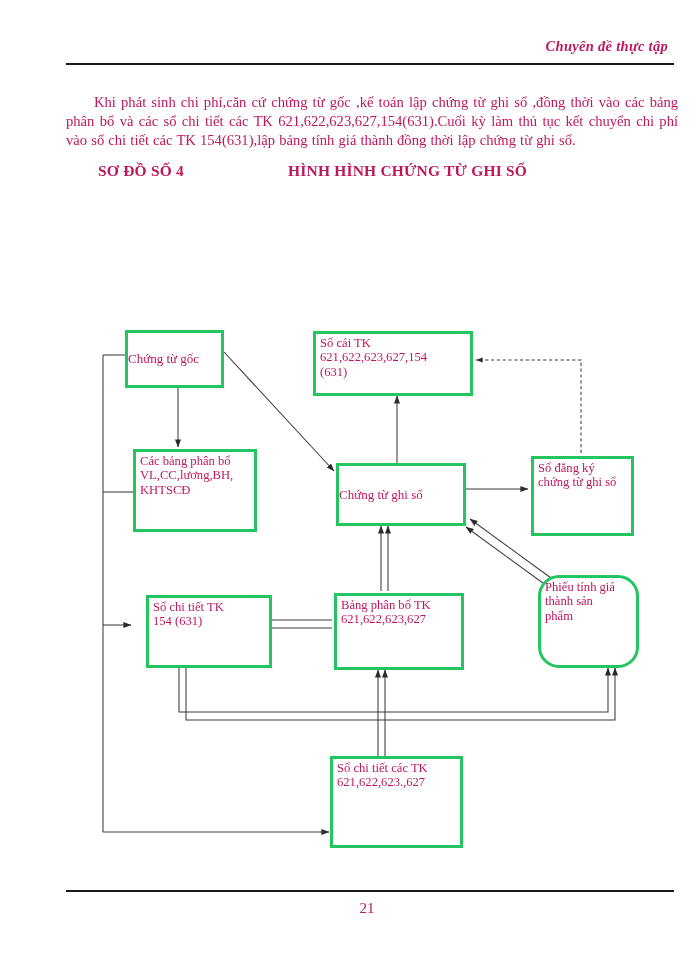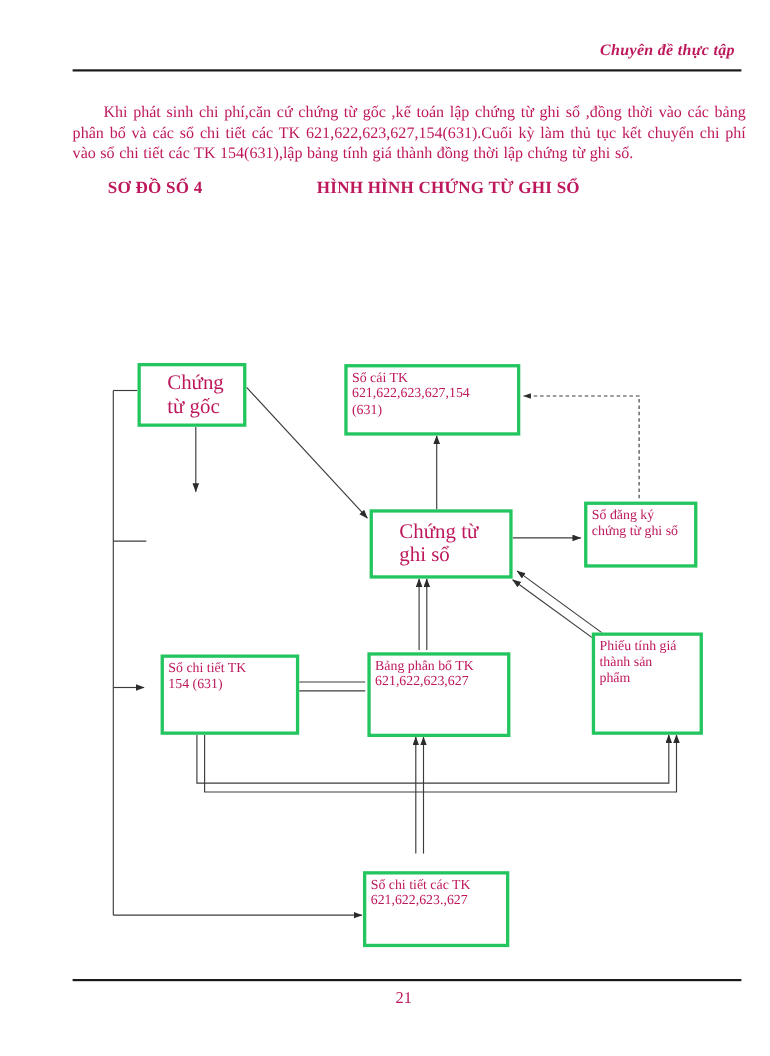--- a/index.html
+++ b/index.html
@@ -86,22 +86,22 @@
     left: 4px;
     top: 2px;
     right: 2px;
     font-size: 12.6px;
     line-height: 1.14;
     white-space: pre-line;
   }
   .node.center-label .txt {
     top: 50%;
     transform: translateY(-50%);
-    left: 24px;
-    font-size: 19px;
+    left: 0;
+    font-size: 13px;
   }
 
   svg.wires {
     position: absolute;
     left: 0; top: 0;
     width: 700px; height: 960px;
     z-index: 1;
     overflow: visible;
   }
 
@@ -193,47 +193,52 @@
     <div class="node center-label" style="left:125px; top:330px; width:99px; height:58px;">
       <div class="txt">Chứng từ gốc</div>
     </div>
 
     <div class="node" style="left:313px; top:331px; width:160px; height:65px;">
       <div class="txt">Sổ cái  TK
 621,622,623,627,154
 (631)</div>
     </div>
 
+    <div class="node" style="left:133px; top:449px; width:124px; height:83px;">
+      <div class="txt">Các bảng phân bổ
+VL,CC,lương,BH,
+KHTSCĐ</div>
+    </div>
 
     <div class="node center-label" style="left:336px; top:463px; width:130px; height:63px;">
       <div class="txt">Chứng từ ghi sổ</div>
     </div>
 
-    <div class="node" style="left:531px; top:456px; width:103px; height:60px;padding-left:24px;">
+    <div class="node" style="left:531px; top:456px; width:103px; height:80px;padding-left:24px;">
       <div class="txt">Sổ đăng ký
 chứng từ ghi sổ</div>
     </div>
 
     <div class="node" style="left:146px; top:595px; width:126px; height:73px;">
       <div class="txt">Sổ chi tiết  TK
    154 (631)</div>
     </div>
 
     <div class="node" style="left:334px; top:593px; width:130px; height:77px;text-decoration:underline;">
       <div class="txt">Bảng phân bổ TK
 621,622,623,627</div>
     </div>
 
-    <div class="node" style="left:538px; top:575px; width:101px; height:93px;">
+    <div class="node" style="left:538px; top:575px; width:101px; height:93px;border-radius:21px;">
       <div class="txt">Phiếu tính giá
 thành sản
 phẩm</div>
     </div>
 
-    <div class="node" style="left:330px; top:792px; width:133px; height:69px;">
+    <div class="node" style="left:330px; top:756px; width:133px; height:92px;">
       <div class="txt">Sổ chi tiết các TK
    621,622,623.,627</div>
     </div>
 
   </div>
 
   <div class="footer-rule"></div>
   <div class="page-num">21</div>
 
 </div>

